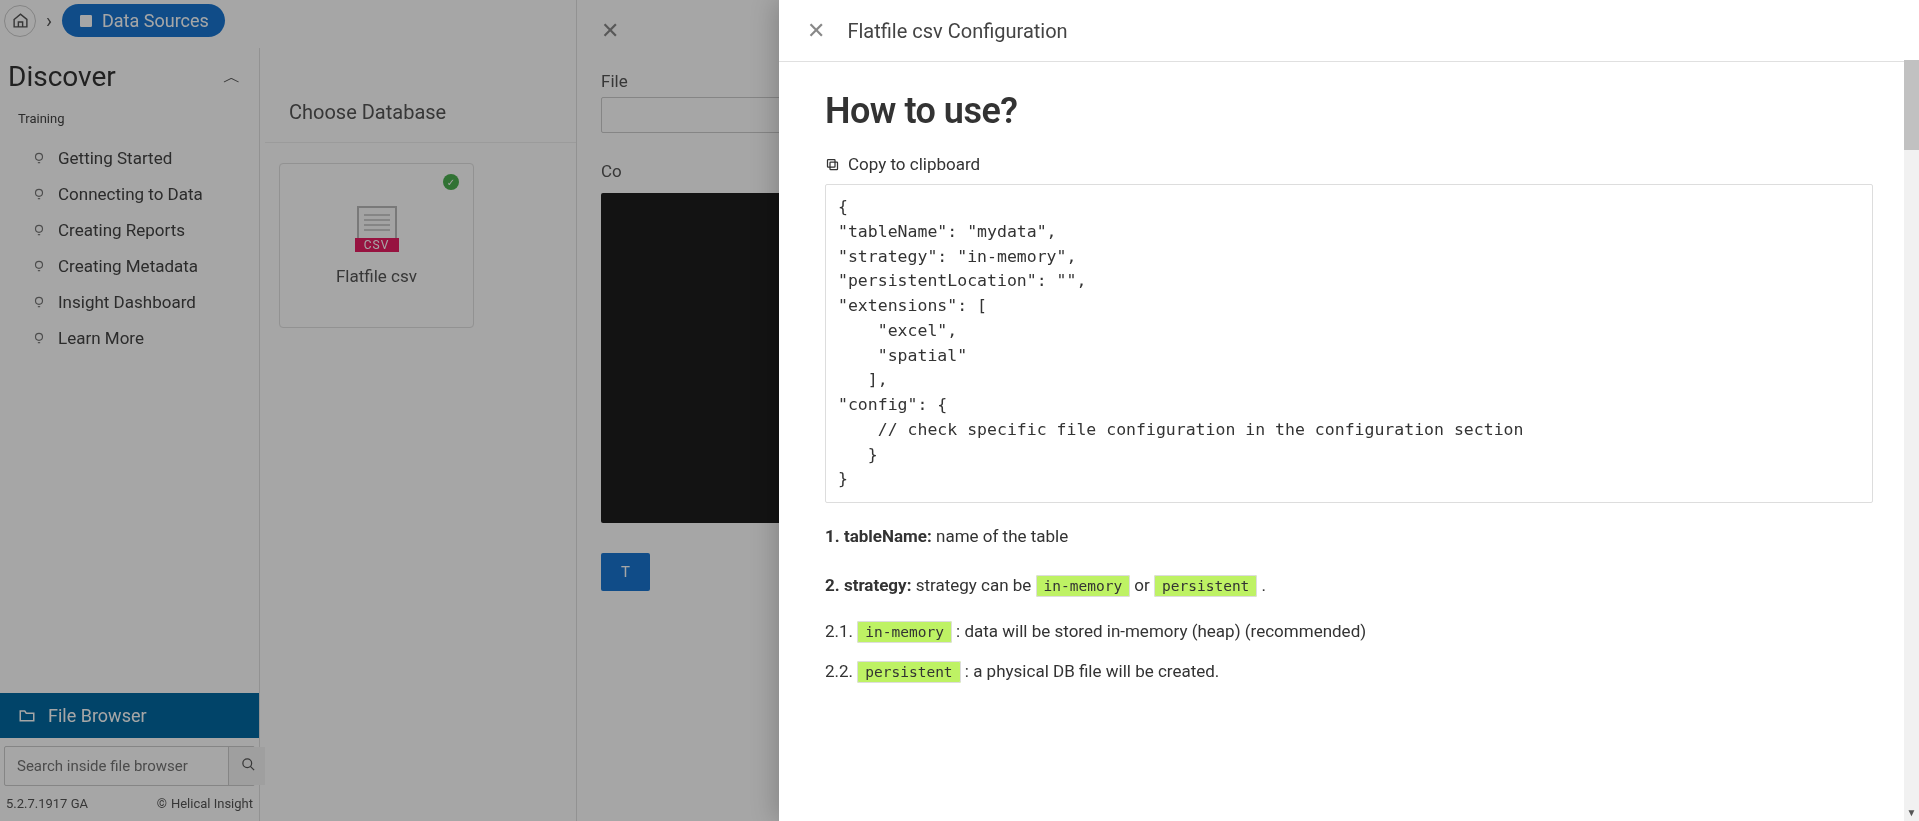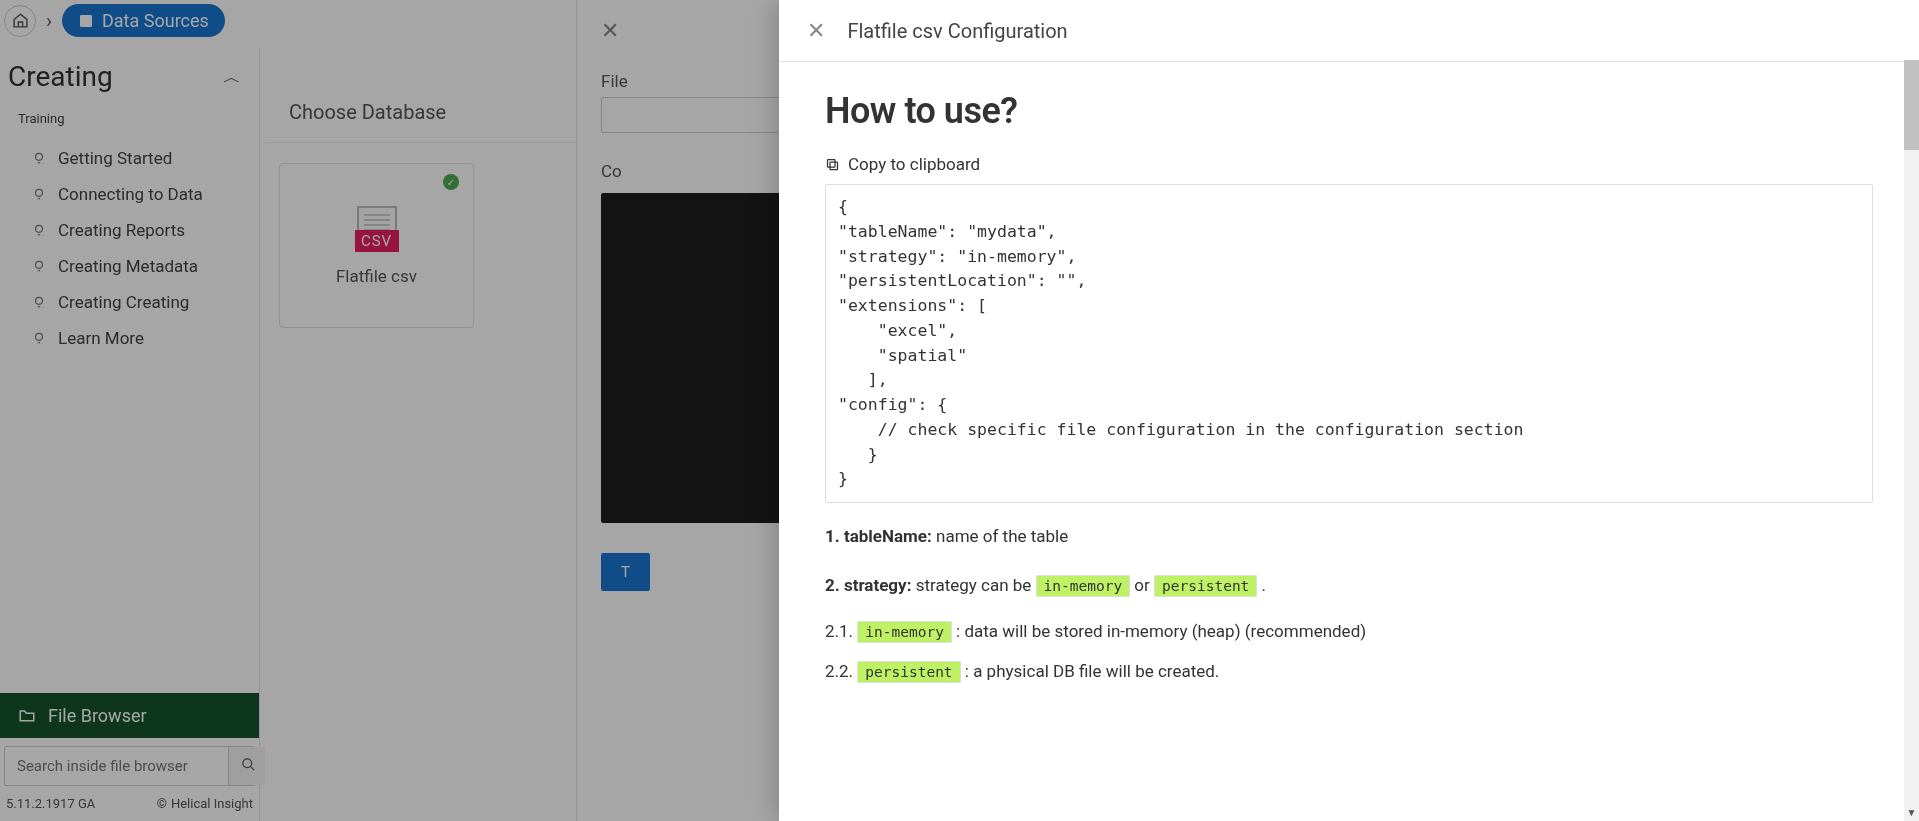--- a/index.html
+++ b/index.html
@@ -15,40 +15,40 @@
 
 .sidebar { position: absolute; left: 0; top: 48px; width: 260px; bottom: 0; background: #fff; border-right: 1px solid #e0e0e0; display: flex; flex-direction: column; }
 .sidebar-header { display: flex; justify-content: space-between; align-items: center; padding: 12px 18px 8px 8px; }
 .sidebar-title { font-size: 28px; color: #333; font-weight: 400; }
 .collapse-icon { font-size: 18px; color: #555; }
 .sidebar-section-label { padding: 10px 18px; font-size: 13px; color: #444; }
 .sidebar-items { list-style: none; padding: 4px 0; }
 .sidebar-item { display: flex; align-items: center; gap: 12px; padding: 8px 18px 8px 32px; font-size: 17px; color: #444; cursor: pointer; }
 .bulb-icon { width: 14px; height: 14px; display: inline-block; }
 
-.file-browser-btn { background: #14532d; color: #fff; padding: 12px 18px; display: flex; align-items: center; gap: 12px; font-size: 18px; cursor: pointer; margin-top: auto; }
+.file-browser-btn { background: #0369a1; color: #fff; padding: 12px 18px; display: flex; align-items: center; gap: 12px; font-size: 18px; cursor: pointer; margin-top: auto; }
 .search-row { display: flex; align-items: center; border: 1px solid #ccc; margin: 8px 4px 0 4px; border-radius: 2px; }
 .search-input { flex: 1; border: none; padding: 10px 12px; font-size: 15px; outline: none; background: transparent; }
 .search-btn { border: none; border-left: 1px solid #ccc; background: #f5f5f5; padding: 10px 12px; cursor: pointer; }
 .footer-row { display: flex; justify-content: space-between; padding: 10px 6px; font-size: 13px; color: #555; }
 .footer-right { display: flex; align-items: center; gap: 4px; }
 
 
 .main-area { position: absolute; left: 265px; top: 0; right: 0; bottom: 0; background: #fff; }
 .choose-db-row { display: flex; justify-content: space-between; align-items: center; padding: 52px 24px 18px 24px; border-bottom: 1px solid #eee; }
 .choose-db-label { font-size: 20px; color: #555; margin-top: 48px; }
 .tab-all { font-size: 17px; color: #1976d2; border-bottom: 2px solid #1976d2; padding: 4px 2px; }
 .db-grid { padding: 20px 14px; }
 .db-card { width: 195px; height: 165px; border: 1px solid #e0e0e0; border-radius: 4px; display: flex; flex-direction: column; align-items: center; justify-content: center; position: relative; cursor: pointer; }
 .db-card-label { margin-top: 16px; font-size: 17px; color: #555; }
 .check-badge { position: absolute; top: 10px; right: 14px; width: 16px; height: 16px; border-radius: 50%; background: #4caf50; display: flex; align-items: center; justify-content: center; color: #fff; font-size: 10px; }
 .csv-icon-box { position: relative; width: 40px; height: 44px; }
 .file-shape { position: absolute; inset: 0; border: 2px solid #bbb; background: #fafafa; }
 .file-lines { position: absolute; top: 8px; left: 7px; right: 7px; height: 18px; background: repeating-linear-gradient(to bottom, #ccc 0 2px, transparent 2px 5px); }
-.csv-tag { position: absolute; bottom: -2px; left: -2px; right: -2px; height: 22px; background: #e91e63; color: #fff; font-size: 15px; display: flex; align-items: center; justify-content: center; letter-spacing: 1px; }
+.csv-tag { position: absolute; bottom: -2px; left: -2px; right: -2px; height: 14px; background: #e91e63; color: #fff; font-size: 12px; display: flex; align-items: center; justify-content: center; letter-spacing: 1px; }
 
 
 .config-modal { position: absolute; left: 576px; top: 0; width: 800px; bottom: 0; background: #fff; border-left: 1px solid #e0e0e0; padding: 18px 24px; z-index: 2; }
 .config-close { font-size: 22px; color: #888; cursor: pointer; }
 .config-label { margin-top: 28px; font-size: 17px; color: #555; }
 .config-input { width: 100%; margin-top: 6px; height: 36px; border: 1px solid #ccc; border-radius: 2px; }
 .config-editor { margin-top: 12px; height: 330px; background: #1e1e1e; border-radius: 2px; }
 .test-btn { margin-top: 30px; background: #1976d2; color: #fff; border: none; padding: 10px 20px; font-size: 15px; border-radius: 2px; cursor: pointer; }
 
 
@@ -90,21 +90,21 @@
         <rect x="4" y="4" width="16" height="16" rx="1"></rect>
         <line x1="4" y1="10" x2="20" y2="10"></line>
         <line x1="4" y1="16" x2="20" y2="16"></line>
       </svg>
     <span>Data Sources</span>
   </div>
 </div>
 
 <div class="sidebar">
   <div class="sidebar-header">
-    <span class="sidebar-title">Creating</span>
+    <span class="sidebar-title">Discover</span>
     <span class="collapse-icon">︿</span>
   </div>
   <div class="sidebar-section-label">Training</div>
   <ul class="sidebar-items">
     <li class="sidebar-item">
       <svg class="bulb-icon" viewBox="0 0 24 24" fill="none" stroke="#777" stroke-width="2">
           <circle cx="12" cy="10" r="6"></circle>
           <line x1="10" y1="20" x2="14" y2="20"></line>
         </svg>
       <span>Getting Started</span>
@@ -128,21 +128,21 @@
           <circle cx="12" cy="10" r="6"></circle>
           <line x1="10" y1="20" x2="14" y2="20"></line>
         </svg>
       <span>Creating Metadata</span>
     </li>
     <li class="sidebar-item">
       <svg class="bulb-icon" viewBox="0 0 24 24" fill="none" stroke="#777" stroke-width="2">
           <circle cx="12" cy="10" r="6"></circle>
           <line x1="10" y1="20" x2="14" y2="20"></line>
         </svg>
-      <span>Creating Creating</span>
+      <span>Insight Dashboard</span>
     </li>
     <li class="sidebar-item">
       <svg class="bulb-icon" viewBox="0 0 24 24" fill="none" stroke="#777" stroke-width="2">
           <circle cx="12" cy="10" r="6"></circle>
           <line x1="10" y1="20" x2="14" y2="20"></line>
         </svg>
       <span>Learn More</span>
     </li>
   </ul>
 
@@ -156,21 +156,21 @@
     <div class="search-row">
       <input class="search-input" placeholder="Search inside file browser" style="">
       <button class="search-btn">
         <svg width="15" height="15" viewBox="0 0 24 24" fill="none" stroke="#555" stroke-width="2">
             <circle cx="10" cy="10" r="7"></circle>
             <line x1="15" y1="15" x2="21" y2="21"></line>
           </svg>
       </button>
     </div>
     <div class="footer-row">
-      <span>5.11.2.1917 GA</span>
+      <span>5.2.7.1917 GA</span>
       <span class="footer-right">
         <span>©</span>
         <span>Helical Insight</span>
       </span>
     </div>
   </div>
 </div>
 
 <div class="main-area">
   <div class="choose-db-row">

